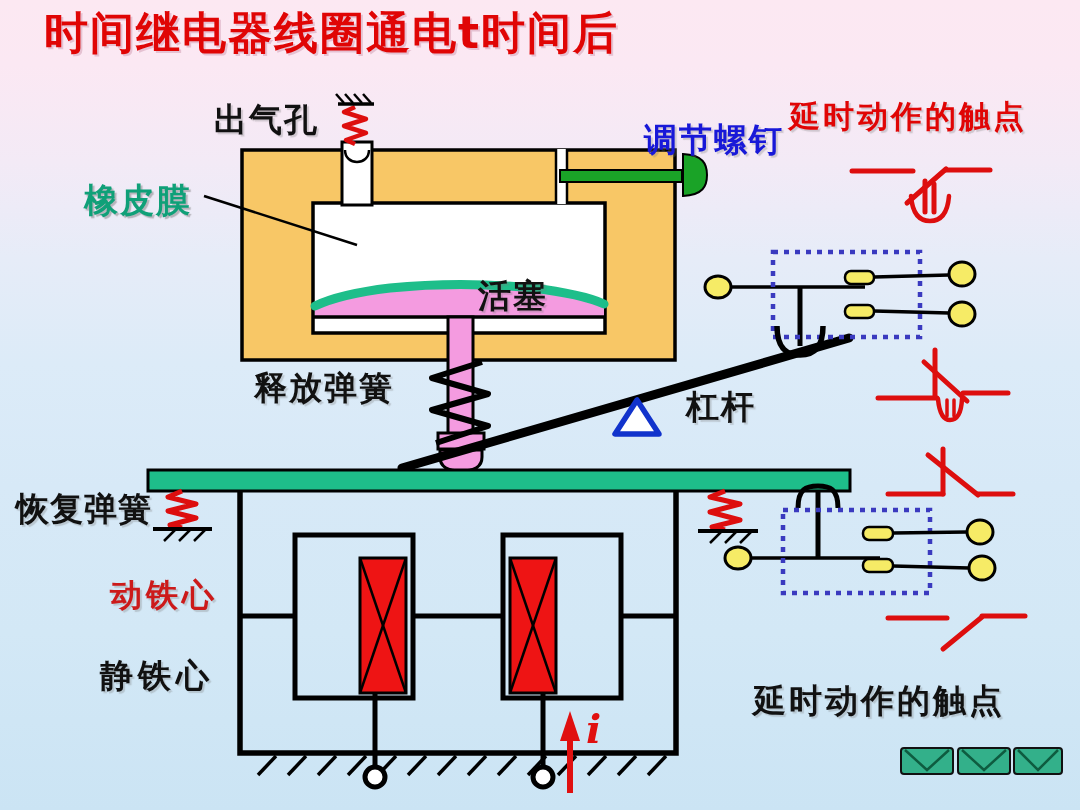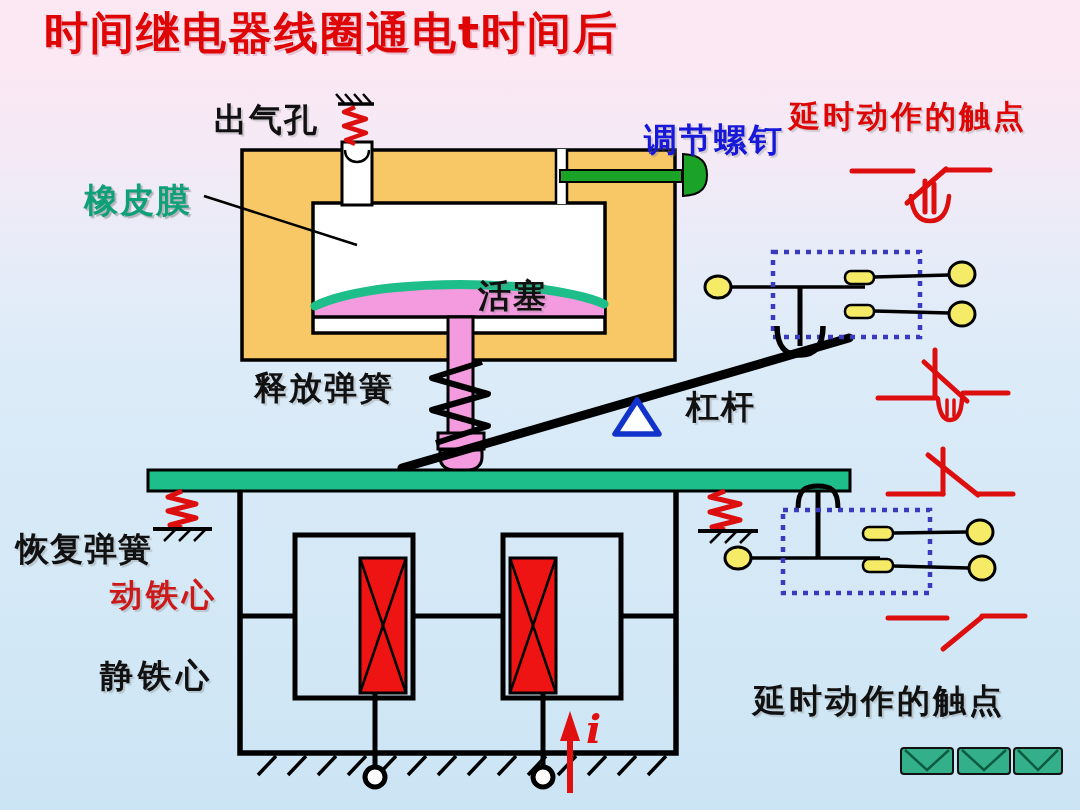--- a/index.html
+++ b/index.html
@@ -28,21 +28,21 @@
     letter-spacing:2px;text-shadow:2px 2px 0 rgba(190,120,150,0.35);
   }
   #lbl-air-outlet{left:214px;top:103px;font-size:33px;}
   #lbl-air-inlet{left:497px;top:103px;font-size:33px;}
   #lbl-adjust-screw{left:644px;top:99px;font-size:33px;color:#1818d8;margin-top:24px;}
   #lbl-delayed{left:789px;top:100px;font-size:31px;color:#e00505;letter-spacing:3px;}
   #lbl-membrane{left:84px;top:183px;font-size:34px;color:#0fa078;text-shadow:2px 2px 1px rgba(110,110,110,0.45);}
   #lbl-piston{left:478px;top:243px;font-size:33px;margin-top:36px;}
   #lbl-release-spring{left:254px;top:371px;font-size:33px;}
   #lbl-lever{left:686px;top:390px;font-size:33px;}
-  #lbl-recovery-spring{left:16px;top:492px;font-size:33px;letter-spacing:1px;margin-top:40px;}
+  #lbl-recovery-spring{left:16px;top:492px;font-size:33px;letter-spacing:1px;}
   #lbl-moving-core{left:110px;top:563px;font-size:32px;color:#cc1a1a;letter-spacing:4px;margin-top:16px;}
   #lbl-static-core{left:100px;top:659px;font-size:33px;letter-spacing:5px;}
   #lbl-instant{left:753px;top:684px;font-size:33px;letter-spacing:3px;}
   #lbl-current{
     left:586px;top:708px;font-size:40px;color:#e01010;
     font-family:"DejaVu Serif","Liberation Serif",serif;
     font-style:italic;font-weight:700;text-shadow:none;
   }
   #watermark{
     left:786px;top:750px;font-size:27px;font-weight:700;

